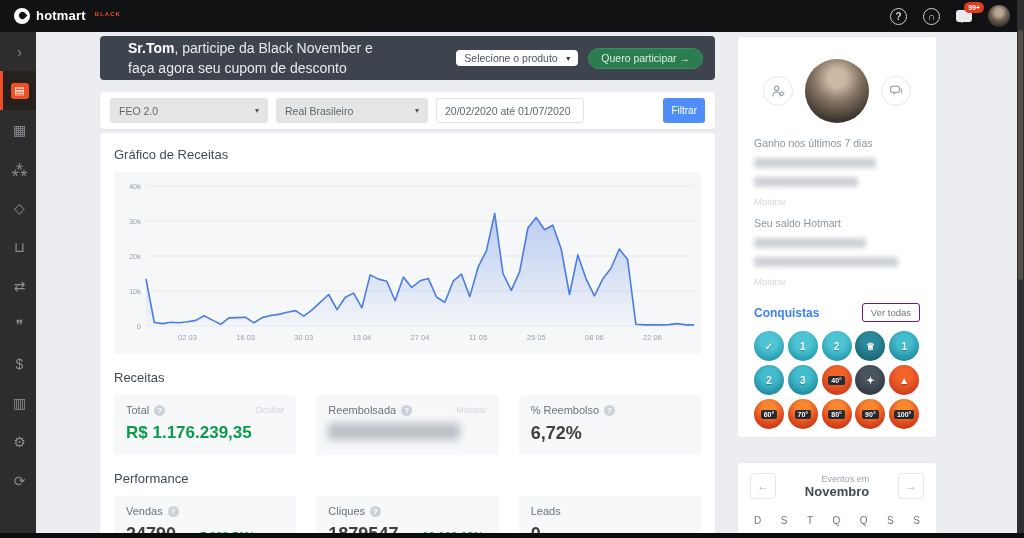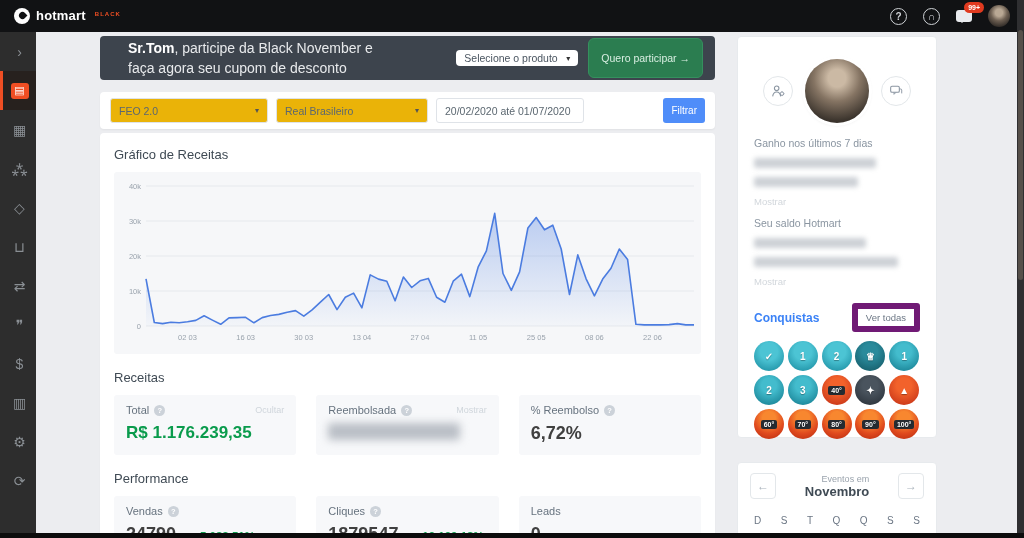--- a/index.html
+++ b/index.html
@@ -28,25 +28,25 @@
   
   .content-bg { position:absolute; left:36px; top:32px; width:988px; height:506px; background:#ecedf0; }
 
   
   .banner { position:absolute; left:100px; top:36px; width:615px; height:44px; background:#3d444d; border-radius:4px; display:flex; align-items:center; padding:0 12px 0 28px; z-index:5; }
   .banner-text { color:#e8eaec; font-size:14px; line-height:1.45; width:250px; }
   .banner-text b { color:#fff; }
   .banner-right { margin-left:auto; display:flex; align-items:center; gap:10px; }
   .banner-select { background:#fff; border-radius:4px; height:16px; width:122px; display:flex; align-items:center; justify-content:space-between; padding:0 8px; font-size:10.5px; color:#4a5560; cursor:pointer; }
   .banner-select .caret { font-size:8px; color:#333; }
-  .cta { background:#2b7d50; border:1px solid #35905e; color:#d9efe2; font-size:10.5px; height:40px; padding:0 12px; border-radius:6px; display:flex; align-items:center; cursor:pointer; }
+  .cta { background:#2b7d50; border:1px solid #35905e; color:#d9efe2; font-size:10.5px; height:21px; padding:0 12px; border-radius:14px; display:flex; align-items:center; cursor:pointer; }
 
   
   .filter-card { position:absolute; left:100px; top:92px; width:615px; height:37px; background:#fff; border-radius:4px; box-shadow:0 1px 2px rgba(0,0,0,.05); display:flex; align-items:center; gap:8px; padding:0 10px; z-index:5; }
-  .f-select { border:1px solid #dfe3e8; border-radius:3px; height:25px; display:flex; align-items:center; justify-content:space-between; padding:0 8px; font-size:10.5px; color:#5b6770; cursor:pointer; background:#eab308;gap:6px; }
+  .f-select { border:1px solid #dfe3e8; border-radius:3px; height:25px; display:flex; align-items:center; justify-content:space-between; padding:0 8px; font-size:10.5px; color:#5b6770; cursor:pointer; background:#e5e5e5;gap:6px; }
   .f-select .caret { font-size:8px; color:#555; margin-left:8px; }
   .f-product { width:158px; }
   .f-currency { width:152px; }
   .f-date { border:1px solid #dfe3e8; border-radius:3px; height:25px; width:148px; display:flex; align-items:center; padding:0 8px; font-size:10.5px; color:#5b6770; }
   .f-btn { margin-left:auto; background:#4f8df9; color:#fff; font-size:10px; border:none; border-radius:3px; height:25px; padding:0 8px; cursor:pointer; }
 
   
   .main-card { position:absolute; left:100px; top:133px; width:615px; height:500px; background:#fff; border-radius:4px; box-shadow:0 1px 2px rgba(0,0,0,.04); padding:14px; }
   .section-title { font-size:13px; color:#3f4a54; margin-bottom:10px; }
   .chart-panel { background:#f6f7f9; border-radius:3px; padding:4px 2px 2px 2px; margin-bottom:16px; }
@@ -65,21 +65,21 @@
   
   .profile-card { position:absolute; left:737px; top:36px; width:200px; height:402px; background:#fff; border:1px solid #e7eaed; border-radius:4px; padding:14px 16px; }
   .avatar-row { display:flex; align-items:center; justify-content:center; gap:12px; margin-top:8px; margin-bottom:14px; }
   .round-btn { width:30px; height:30px; border-radius:50%; border:1px solid #e3e7ea; background:#fff; display:flex; align-items:center; justify-content:center; cursor:pointer; color:#8a95a1; }
   .big-avatar { width:64px; height:64px; border-radius:50%; background:radial-gradient(circle at 50% 30%, #cbb9a4 0 16%, #857463 42%, #3a332c 78%); box-shadow:0 0 0 3px #fff, 0 1px 4px rgba(0,0,0,.18); }
   .p-label { font-size:10.5px; color:#8a95a1; margin-top:10px; }
   .blur-bar { height:10px; border-radius:2px; background:#cdd1d6; filter:blur(2.5px); margin-top:9px; }
   .show-link { font-size:9.5px; color:#d2d7dc; margin-top:9px; cursor:pointer; }
   .conquistas-head { display:flex; align-items:center; justify-content:space-between; margin-top:16px; margin-bottom:9px; }
   .conquistas-title { font-size:12px; font-weight:bold; color:#3b82f6; }
-  .view-all { font-size:9.5px; color:#6b7684; border:6px solid #701a75; border-radius:3px; padding:3px 8px; background:#fff; cursor:pointer; }
+  .view-all { font-size:9.5px; color:#6b7684; border:1px solid #701a75; border-radius:3px; padding:3px 8px; background:#fff; cursor:pointer; }
   .badges { display:grid; grid-template-columns:repeat(5,1fr); gap:4px 3px; }
   .badge { width:30px; height:30px; border-radius:50%; display:flex; align-items:center; justify-content:center; color:#fff; font-weight:bold; font-size:10px; text-shadow:0 1px 1px rgba(0,0,0,.35); }
   .badge .pill { background:#252b31; border-radius:2px; font-size:7px; padding:1px 3px; }
 
   
   .calendar-card { position:absolute; left:737px; top:462px; width:200px; height:90px; background:#fff; border:1px solid #e7eaed; border-radius:4px; padding:10px 12px; }
   .cal-head { display:flex; align-items:center; justify-content:space-between; }
   .cal-arrow { width:26px; height:26px; border:1px solid #e3e7ea; border-radius:4px; background:#fff; color:#aab3bc; font-size:12px; display:flex; align-items:center; justify-content:center; cursor:pointer; }
   .cal-title { text-align:right; }
   .cal-sub { font-size:9px; color:#9aa3ad; }

